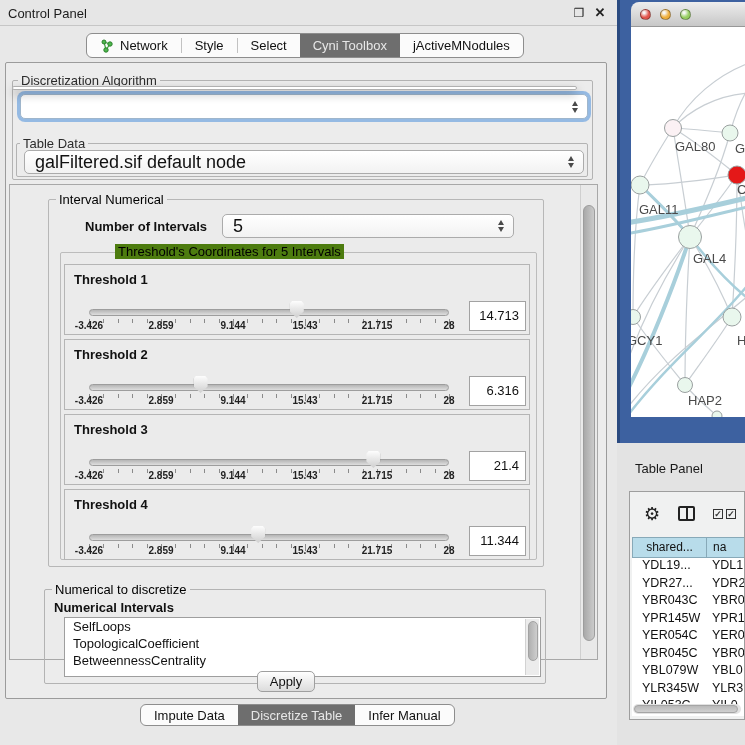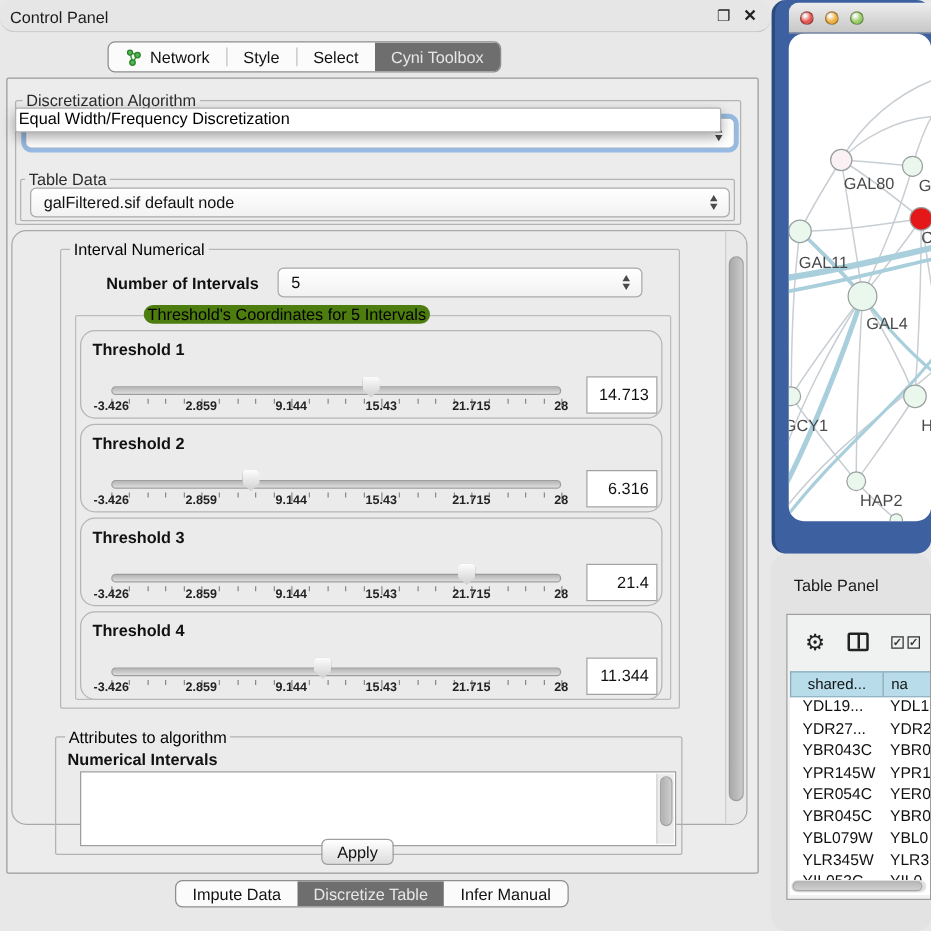--- a/index.html
+++ b/index.html
@@ -1,18 +1,18 @@
 <!DOCTYPE html>
 <html><head>
 <meta charset="utf-8">
 <style>
   * { margin:0; padding:0; box-sizing:border-box; }
   html,body { width:745px; height:745px; }
   body { font-family:"Liberation Sans", sans-serif; background:#e8e8e8; position:relative; overflow:hidden; }
-  .abs { position:absolute;border-radius:12px; }
+  .abs { position:absolute; }
 
   
   #titlebar { left:0; top:0; width:617px; height:26px; background:#e6e6e6; border-bottom:1px solid #c6c6c6; }
   #titlebar .t { position:absolute; left:8px; top:6px; font-size:13px; color:#1c1c1c; }
   .winbtn { position:absolute; top:5px; width:16px; height:16px; font-size:13px; color:#222; text-align:center; line-height:16px; }
   #floatbtn { left:571px; font-size:12px; }
   #closebtn { left:592px; font-weight:bold; }
 
   .tabstrip { display:flex; align-items:stretch; background:#fbfbfb; border:1px solid #8d8d8d; border-radius:6px; overflow:hidden; height:25px; }
   .tabstrip .seg { display:flex; align-items:center; padding:0 13px; font-size:13px; color:#111; white-space:nowrap; }
@@ -27,21 +27,21 @@
 
   .group { position:absolute; border:1px solid #b3b3b3; border-radius:2px; }
   .gtitle { position:absolute; font-size:13px; background:#ececec; padding:0 3px; white-space:nowrap; }
 
   
   #alggroup { left:12px; top:80px; width:581px; height:100px; }
   #algtitle { left:18px; top:73px; color:#2c2c2c; }
   #algcombo { left:20px; top:94px; width:568px; height:25px; background:#fff; border:1px solid #9fb6cc; border-radius:5px; box-shadow:0 0 0 3px rgba(92,154,222,.6); }
 
   .combo { background:linear-gradient(#ffffff,#f2f2f2); border:1px solid #ababab; border-radius:5px; position:absolute; }
-  .combo .cv { position:absolute; left:10px; top:50%; transform:translateY(-50%); font-size:13px; color:#111; }
+  .combo .cv { position:absolute; left:10px; top:50%; transform:translateY(-50%); font-size:18px; color:#111; }
   .stepper { position:absolute; right:9px; top:50%; transform:translateY(-50%); display:flex; flex-direction:column; gap:2px; }
   .stepper .up { width:0; height:0; border-left:3.5px solid transparent; border-right:3.5px solid transparent; border-bottom:5px solid #4a4a4a; }
   .stepper .dn { width:0; height:0; border-left:3.5px solid transparent; border-right:3.5px solid transparent; border-top:5px solid #4a4a4a; }
 
   
   #popup { left:12px; top:86px; width:565px; background:#fff; border:1px solid #b0b0b0; border-radius:2px; box-shadow:0 4px 10px rgba(0,0,0,.35); z-index:30; padding-bottom:2px; }
   #popup .ph { font-size:13px; color:#b9b9b9; text-align:center; padding:2px 0 1px; }
   #popup .opt { font-size:13px; color:#000; padding:0 2px; line-height:16px; }
   #popup .opt.hl { font-weight:bold; }
 
@@ -131,36 +131,38 @@
     <div class="seg">
       <span>Style</span>
     </div>
     <div class="vsep"></div>
     <div class="seg">
       <span>Select</span>
     </div>
     <div class="seg sel">
       <span>Cyni Toolbox</span>
     </div>
+    <div class="seg">
+      <span>jActiveMNodules</span>
+    </div>
   </div>
 
 <div id="mainpanel" class="abs"></div>
 
 <div id="alggroup" class="group"></div>
 <div id="algtitle" class="gtitle abs">Discretization Algorithm</div>
 <div id="algcombo" class="abs">
   <div class="stepper">
       <div class="up"></div>
       <div class="dn"></div>
     </div>
 </div>
 
 <div id="popup" class="abs">
   <div id="popupopts">
-      <div class="opt">Equal Width/Frequency Discretization</div>
     </div>
 </div>
 
 <div id="tdgroup" class="group"></div>
 <div id="tdtitle" class="gtitle abs">Table Data</div>
 <div id="tdcombo" class="combo">
   <div class="cv">galFiltered.sif default node</div>
   <div class="stepper">
       <div class="up"></div>
       <div class="dn"></div>
@@ -334,23 +336,28 @@
       <div class="ticklab" style="left:96px">2.859</div>
       <div class="ticklab" style="left:168px">9.144</div>
       <div class="ticklab" style="left:240px">15.43</div>
       <div class="ticklab" style="left:312px">21.715</div>
       <div class="ticklab" style="left:384px">28</div>
       <div class="valbox">11.344</div>
     </div>
   </div>
 
 <div id="attrgroup" class="group"></div>
-<div id="attrtitle" class="gtitle abs">Attributes to algorithm</div>
+<div id="attrtitle" class="gtitle abs">Numerical to discretize</div>
 <div id="numattr">Numerical Intervals</div>
 <div id="attrlist">
+  <div id="attritems">
+      <div class="item">SelfLoops</div>
+      <div class="item">TopologicalCoefficient</div>
+      <div class="item">BetweennessCentrality</div>
+    </div>
   <div class="lscroll">
       <div class="thumb"></div>
     </div>
 </div>
 
 <div id="applybtn" class="abs">Apply</div>
 
 <div id="bottomtabs" class="tabstrip abs">
     <div class="seg">
       <span>Impute Data</span>

